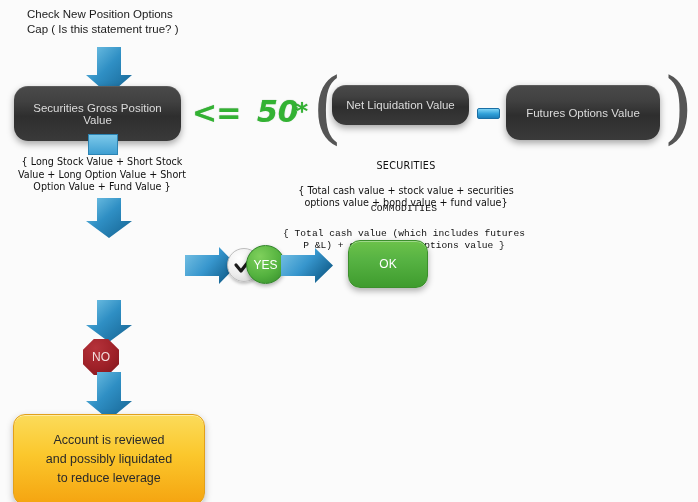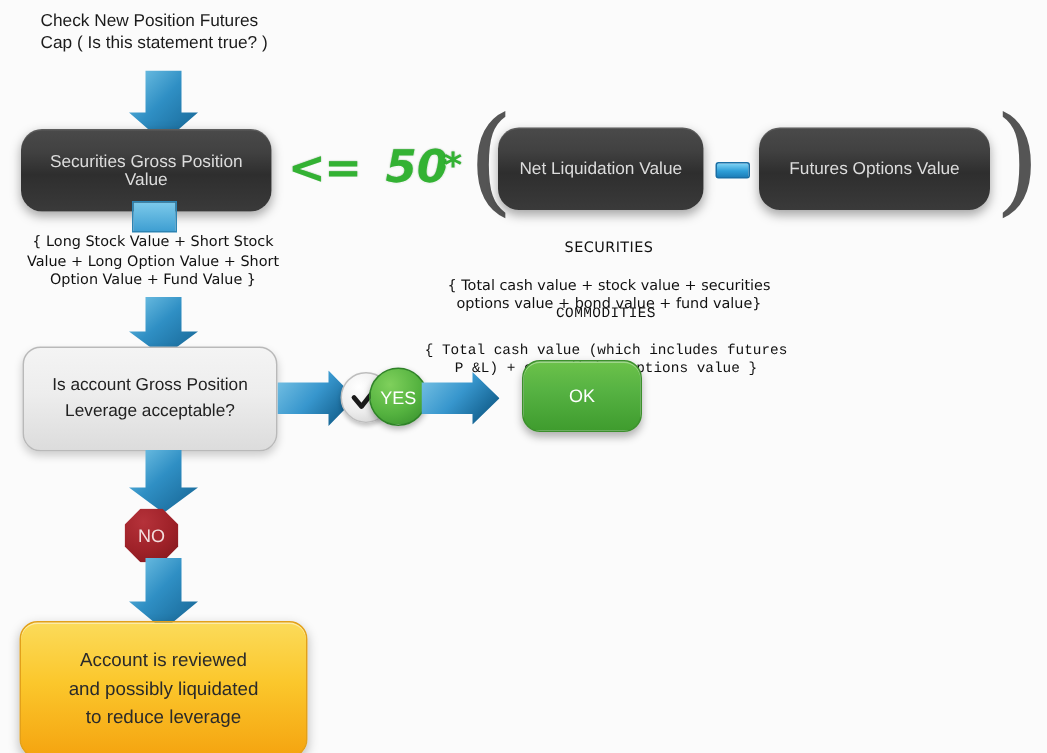--- a/index.html
+++ b/index.html
@@ -188,21 +188,21 @@
     background: linear-gradient(to bottom, #7fd3f5 0%, #2f9fd8 55%, #1d7fba 100%);
     border: 1px solid #1a6fa5;
     border-radius: 2px;
   }
 </style>
 </head>
 <body>
 
 <div id="canvas">
 
-  <div class="abs caption" style="left:27px; top:7px;">Check New Position Futures
+  <div class="abs caption" style="left:27px; top:7px;">Check New Position Options
 Cap ( Is this statement true? )</div>
 
   <div class="abs" style="left:86px; top:47px; width:46px; height:48px;">
     <svg class="arrow-down" viewBox="0 0 46 48" preserveAspectRatio="none">
       <defs>
         <linearGradient id="gdA" x1="0" y1="0" x2="1" y2="1">
           <stop offset="0%" stop-color="#79c7e8"></stop>
           <stop offset="45%" stop-color="#2f8fc4"></stop>
           <stop offset="100%" stop-color="#14618f"></stop>
         </linearGradient>
@@ -233,42 +233,40 @@
   </div>
 
   <div class="abs op op-le" style="left:192px; top:98px;">&lt;=</div>
 
   <div class="abs op op-num" style="left:257px; top:97px;">50</div>
 
   <div class="abs op op-star" style="left:296px; top:100px;">*</div>
 
   <div class="abs paren" style="left:312px; top:68px;">(</div>
 
-  <div class="abs darkbox" style="left:332px; top:85px; width:137px; height:55px;">Net Liquidation Value</div>
+  <div class="abs darkbox" style="left:332px; top:85px; width:137px; height:40px;">Net Liquidation Value</div>
 
   <div class="abs minus-sign" style="left:477px; top:108px; width:21px; height:9px;"></div>
 
   <div class="abs darkbox" style="left:506px; top:85px; width:154px; height:55px;">Futures Options Value</div>
 
   <div class="abs paren" style="left:663px; top:68px;">)</div>
 
   <div class="abs formula-note" style="left:280px; top:147px; width:252px;">
     <div class="hdr">SECURITIES</div>
     <div>{ Total cash value + stock value + securities
 options value + bond value + fund value}</div>
   </div>
 
   <div class="abs formula-note" style="left:278px; top:190px; width:252px;font-family:Liberation Mono, monospace;">
     <div class="hdr">COMMODITIES</div>
     <div>{ Total cash value (which includes futures
 P &amp;L) + commodities options value }</div>
   </div>
 
-  <div class="abs graybox" style="left:15px; top:231px; width:170px; height:70px;">Is account Gross Position
-Leverage acceptable?</div>
 
   <div class="abs" style="left:185px; top:247px; width:52px; height:37px;">
     <svg class="arrow-right" viewBox="0 0 52 37" preserveAspectRatio="none">
       <defs>
         <linearGradient id="grA" x1="0" y1="0" x2="1" y2="0.6">
           <stop offset="0%" stop-color="#7cc5e6"></stop>
           <stop offset="55%" stop-color="#3796cd"></stop>
           <stop offset="100%" stop-color="#13608e"></stop>
         </linearGradient>
       </defs>

